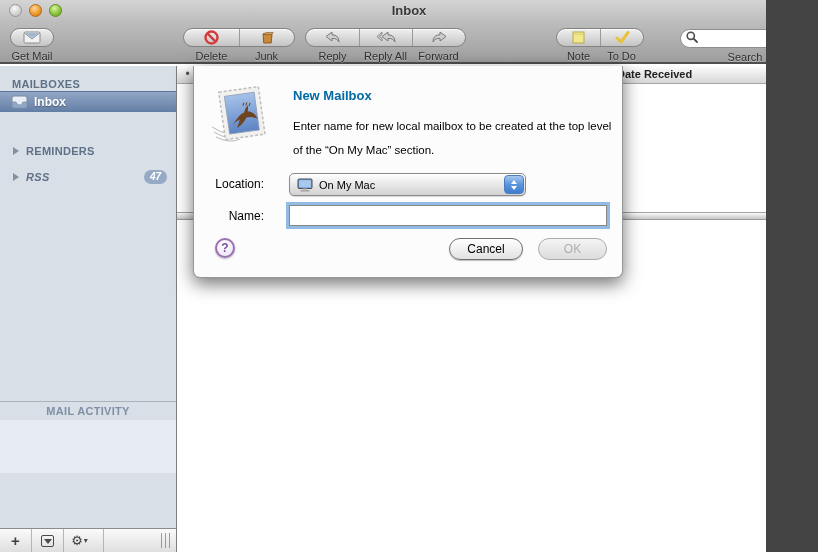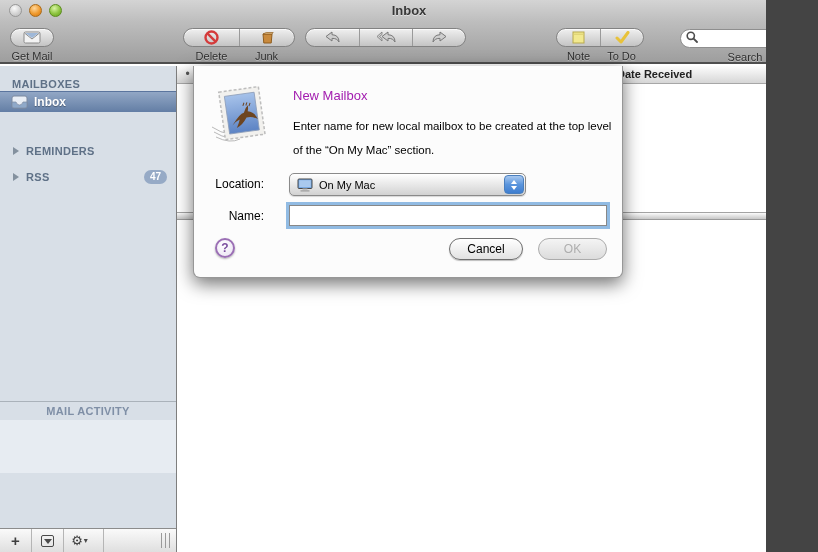--- a/index.html
+++ b/index.html
@@ -85,21 +85,21 @@
     background:linear-gradient(#fbfbfb,#c7c7c7); border-top:1px solid #a3a3a3; border-bottom:1px solid #9a9a9a; }
   #vscroll { position:absolute; right:0; top:18px; bottom:0; width:16px;
     background:linear-gradient(to right,#ffffff,#ececec); border-left:1px solid #b0b0b0; }
   #resize-grip { position:absolute; right:0; bottom:0; width:15px; height:14px;
     background:repeating-linear-gradient(135deg, transparent 0 3px, #bdbdbd 3px 4px); }
 
   
   #sheet { position:absolute; left:193px; top:66px; width:430px; height:212px; background:#fcfcfc;
     border:1px solid rgba(0,0,0,.4); border-top:none; border-radius:0 0 7px 7px;
     box-shadow:0 6px 18px rgba(0,0,0,.55); z-index:50; }
-  #sheet-title { position:absolute; left:99px; top:22px; font-size:13px; font-weight:normal; color:#a21caf; }
+  #sheet-title { position:absolute; left:99px; top:22px; font-size:13px; font-weight:bold; color:#0369a1; }
   #sheet-msg { position:absolute; left:99px; top:48px; width:322px; font-size:11.5px; line-height:24px; color:#000; }
   #stamp { position:absolute; left:14px; top:16px; }
   .form-label { position:absolute; width:78px; text-align:right; font-size:12px; color:#000; }
   #loc-label { left:-8px; top:111px; }
   #name-label { left:-8px; top:143px; }
   #popup { position:absolute; left:95px; top:107px; width:237px; height:23px; border:1px solid #8a8a8a;
     border-radius:5px; background:linear-gradient(#ffffff,#d2d2d2); display:flex; align-items:center;
     box-shadow:0 1px 1px rgba(0,0,0,.15); }
   #popup .pp-text { font-size:11px; color:#000; margin-left:6px; }
   #popup-stepper { position:absolute; right:1px; top:1px; width:20px; height:19px; border-radius:4px;
@@ -182,20 +182,25 @@
               <path d="M6 1 L1 5.5 L6 10 V7.5 L3.5 5.5 L6 3.5z" fill="#cfcfcf" stroke="#787878" stroke-width=".8"></path>
               <path d="M12 1 L6 5.5 L12 10 V7.4 q5-.3 7 3.6 q0-7-7-7.3z" fill="#cfcfcf" stroke="#787878"></path>
             </svg>
         </div>
         <div class="seg" style="width:53px;">
           <svg width="17" height="13" viewBox="0 0 17 13">
               <path d="M9 1 L15 5.5 L9 10 V7.4 q-5-.3 -7 3.6 q0-7 7-7.3z" fill="#cfcfcf" stroke="#787878"></path>
             </svg>
         </div>
       </div>
+      <div class="seg-labels">
+        <span style="width:53px;">Reply</span>
+        <span style="width:53px;">Reply All</span>
+        <span style="width:53px;">Forward</span>
+      </div>
     </div>
 
 
     <div class="tb-item" style="left:556px;">
       <div class="capsule">
         <div class="seg" style="width:43px;">
           <svg width="13" height="13" viewBox="0 0 13 13">
               <rect x="1" y="1" width="11" height="11" fill="#f2e98f" stroke="#b8a94c"></rect>
               <line x1="1" y1="3.2" x2="12" y2="3.2" stroke="#d9cd6e"></line>
             </svg>
@@ -238,21 +243,21 @@
         </div>
         <span class="label">Inbox</span>
       </div>
 
 
       <div class="group-row" style="top:76px;">
         <div class="disclosure"></div>
         <span class="glabel">REMINDERS</span>
       </div>
 
-      <div class="group-row" style="top:102px;">
+      <div class="group-row" style="top:102px;font-style:italic;">
         <div class="disclosure"></div>
         <span class="glabel">RSS</span>
         <div id="rss-badge">47</div>
       </div>
 
       <div id="mail-activity">
         <div class="ma-header">MAIL ACTIVITY</div>
         <div class="ma-band"></div>
         <div class="ma-rest"></div>
       </div>

